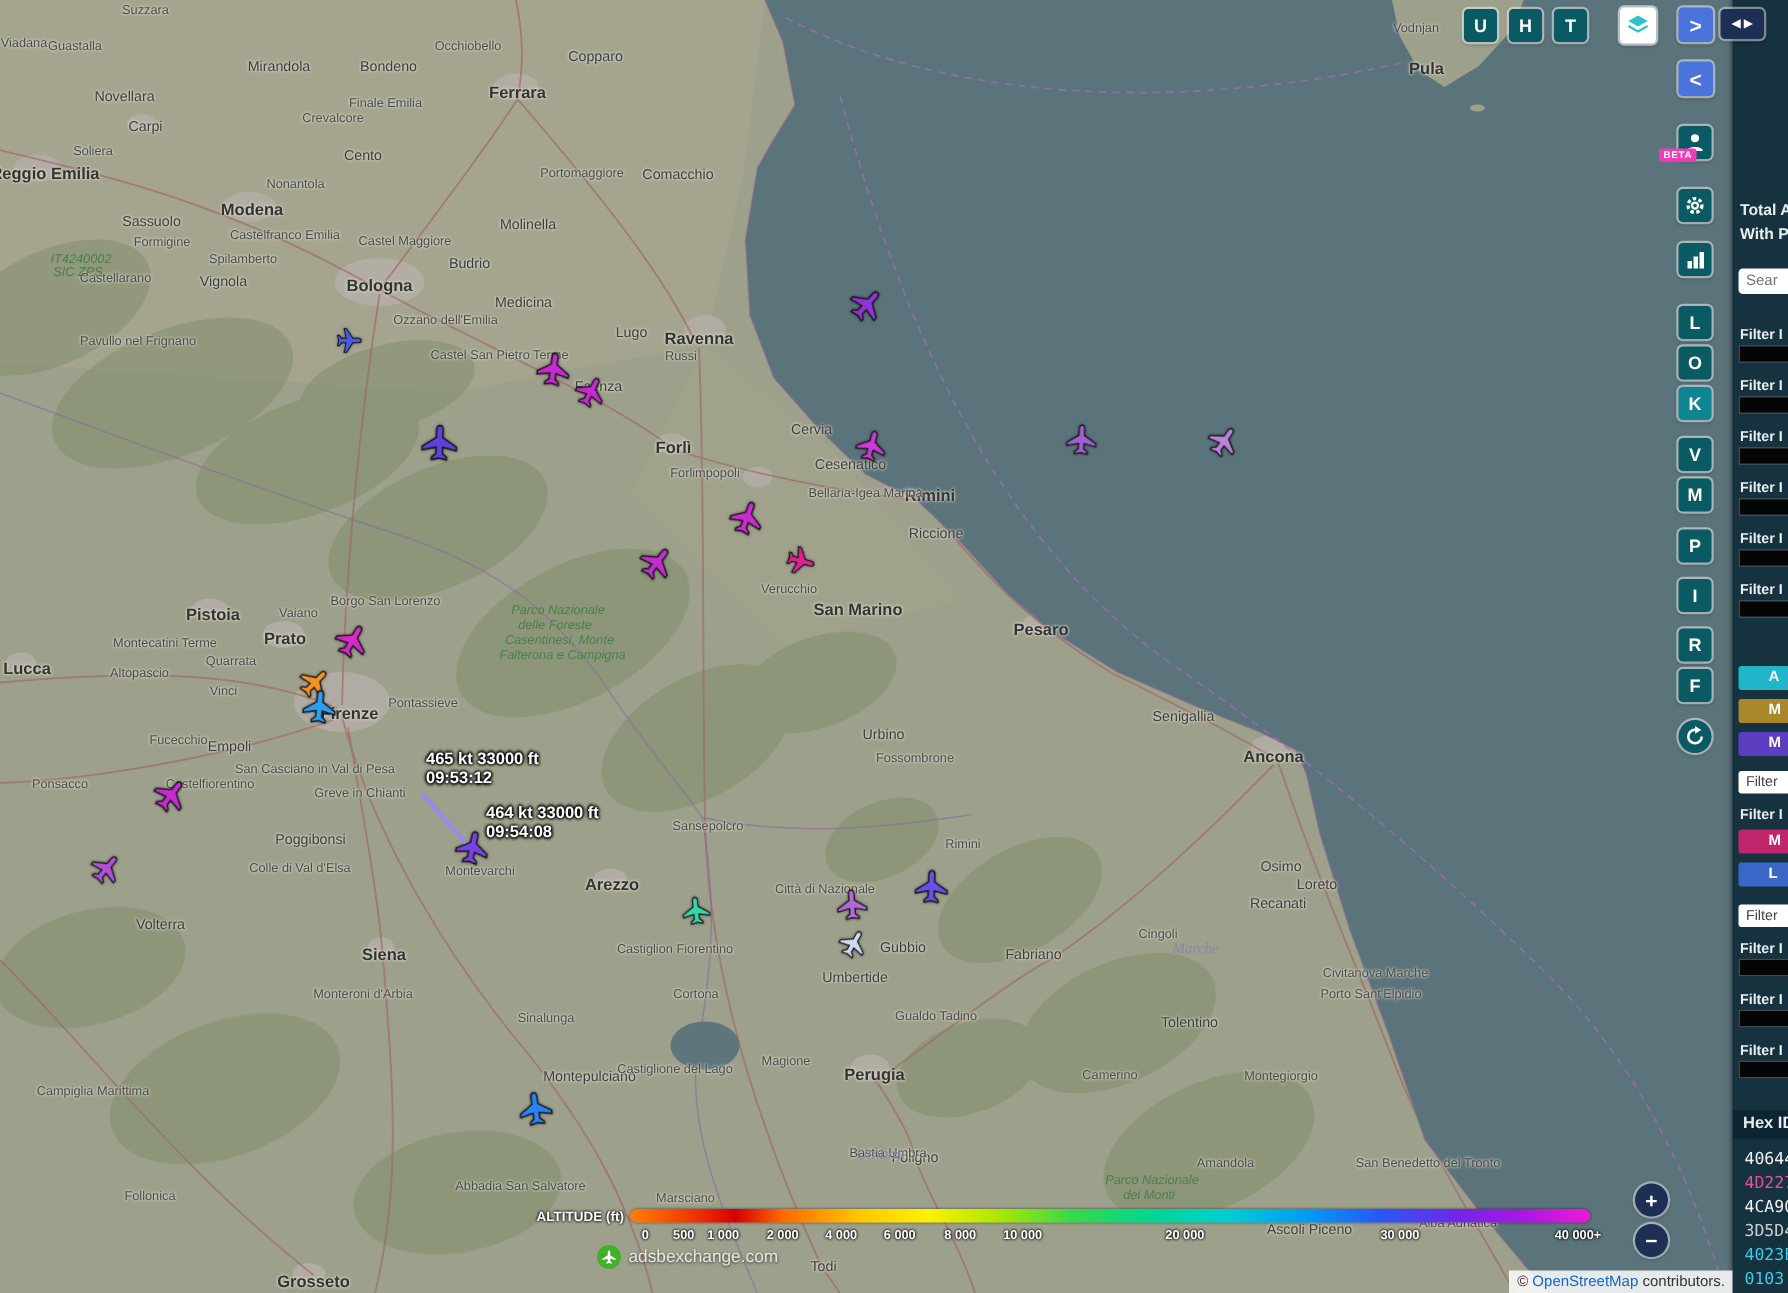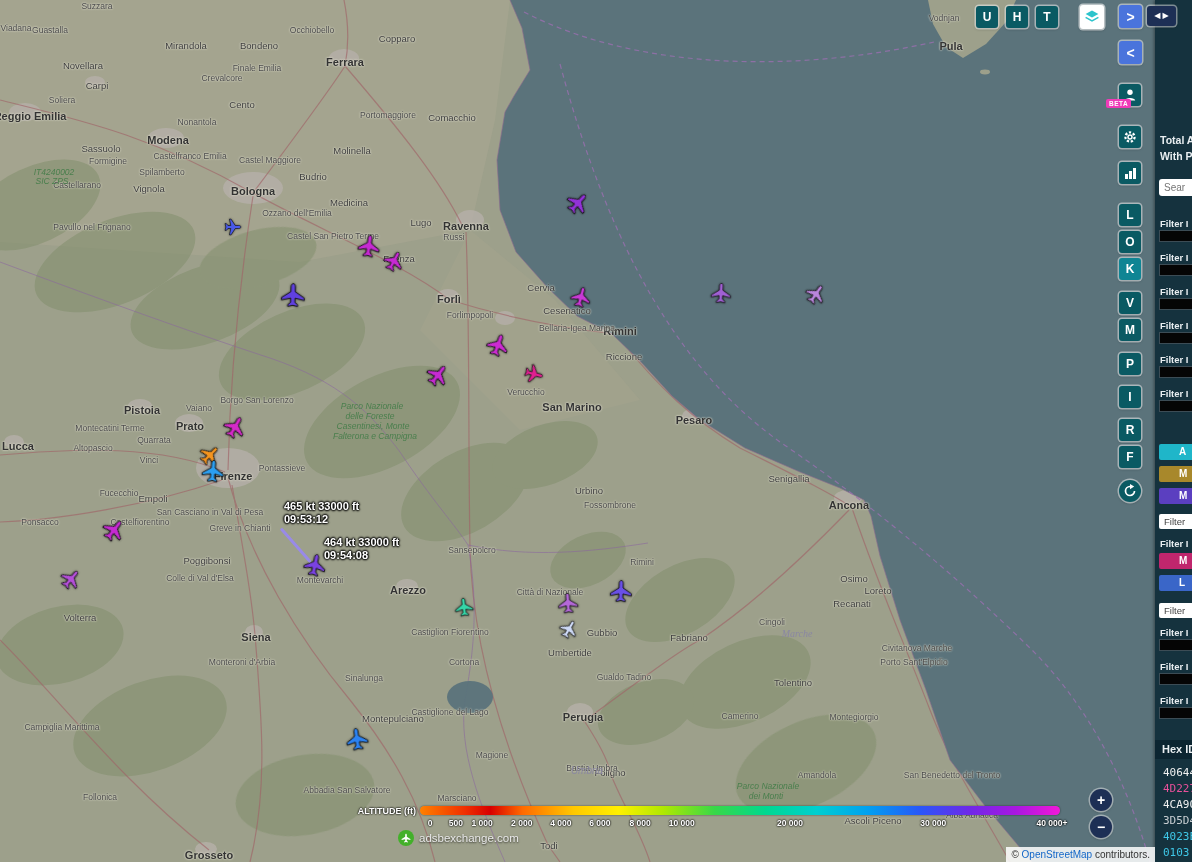--- a/index.html
+++ b/index.html
@@ -186,21 +186,21 @@
       <span class="map-label lbl-town" style="left: 854px; top: 578px;">Osimo</span>
       <span class="map-label lbl-town" style="left: 852px; top: 603px;">Recanati</span>
       <span class="map-label lbl-town" style="left: 878px; top: 590px;">Loreto</span>
       <span class="map-label lbl-town" style="left: 689px; top: 637px;">Fabriano</span>
       <span class="map-label lbl-town" style="left: 602px; top: 632px;">Gubbio</span>
       <span class="map-label lbl-town" style="left: 570px; top: 652px;">Umbertide</span>
       <span class="map-label lbl-town" style="left: 793px; top: 682px;">Tolentino</span>
       <span class="map-label lbl-town" style="left: 610px; top: 772px;">Foligno</span>
       <span class="map-label lbl-town" style="left: 549px; top: 845px;">Todi</span>
       <span class="map-label lbl-town" style="left: 393px; top: 718px;">Montepulciano</span>
-      <span class="map-label lbl-town" style="left: 80px; top: 617px;">Volterra</span>
+      <span class="map-label lbl-town" style="left: 107px; top: 617px;">Volterra</span>
       <span class="map-label lbl-town" style="left: 153px; top: 498px;">Empoli</span>
       <span class="map-label lbl-town" style="left: 207px; top: 560px;">Poggibonsi</span>
       <span class="map-label lbl-town" style="left: 873px; top: 820px;">Ascoli Piceno</span>
       <span class="map-label lbl-town" style="left: 101px; top: 148px;">Sassuolo</span>
       <span class="map-label lbl-town" style="left: 149px; top: 188px;">Vignola</span>
       <span class="map-label lbl-small" style="left: 50px; top: 30px;">Guastalla</span>
       <span class="map-label lbl-small" style="left: 16px; top: 28px;">Viadana</span>
       <span class="map-label lbl-small" style="left: 97px; top: 6px;">Suzzara</span>
       <span class="map-label lbl-small" style="left: 62px; top: 100px;">Soliera</span>
       <span class="map-label lbl-small" style="left: 197px; top: 122px;">Nonantola</span>
@@ -231,21 +231,21 @@
       <span class="map-label lbl-small" style="left: 210px; top: 512px;">San Casciano in Val di Pesa</span>
       <span class="map-label lbl-small" style="left: 240px; top: 528px;">Greve in Chianti</span>
       <span class="map-label lbl-small" style="left: 282px; top: 468px;">Pontassieve</span>
       <span class="map-label lbl-small" style="left: 320px; top: 580px;">Montevarchi</span>
       <span class="map-label lbl-small" style="left: 200px; top: 578px;">Colle di Val d'Elsa</span>
       <span class="map-label lbl-small" style="left: 242px; top: 662px;">Monteroni d'Arbia</span>
       <span class="map-label lbl-small" style="left: 364px; top: 678px;">Sinalunga</span>
       <span class="map-label lbl-small" style="left: 450px; top: 632px;">Castiglion Fiorentino</span>
       <span class="map-label lbl-small" style="left: 464px; top: 662px;">Cortona</span>
       <span class="map-label lbl-small" style="left: 450px; top: 712px;">Castiglione del Lago</span>
-      <span class="map-label lbl-small" style="left: 492px; top: 707px; margin-top: 48px;">Magione</span>
+      <span class="map-label lbl-small" style="left: 524px; top: 707px;">Magione</span>
       <span class="map-label lbl-small" style="left: 472px; top: 550px;">Sansepolcro</span>
       <span class="map-label lbl-small" style="left: 550px; top: 592px;">Città di Nazionale</span>
       <span class="map-label lbl-small" style="left: 610px; top: 505px;">Fossombrone</span>
       <span class="map-label lbl-small" style="left: 642px; top: 562px;">Rimini</span>
       <span class="map-label lbl-small" style="left: 624px; top: 677px;">Gualdo Tadino</span>
       <span class="map-label lbl-small" style="left: 592px; top: 768px;">Bastia Umbra</span>
       <span class="map-label lbl-small" style="left: 457px; top: 798px;">Marsciano</span>
       <span class="map-label lbl-small" style="left: 740px; top: 716px;">Camerino</span>
       <span class="map-label lbl-small" style="left: 772px; top: 622px;">Cingoli</span>
       <span class="map-label lbl-small" style="left: 917px; top: 648px;">Civitanova Marche</span>

